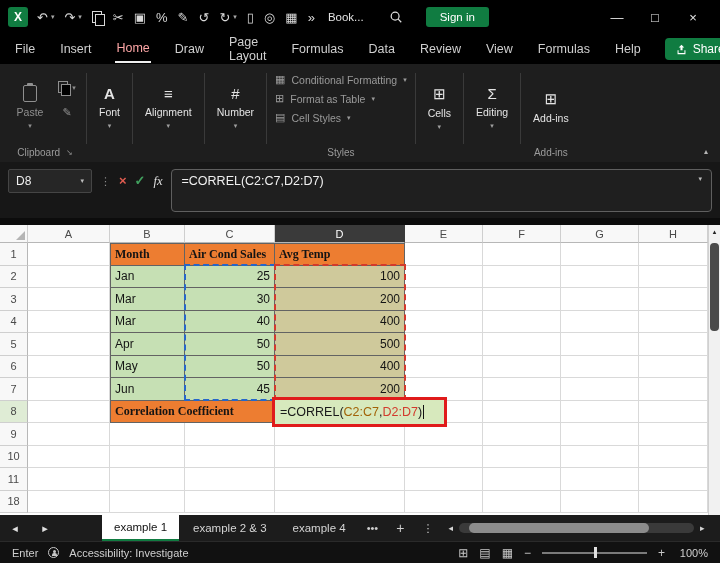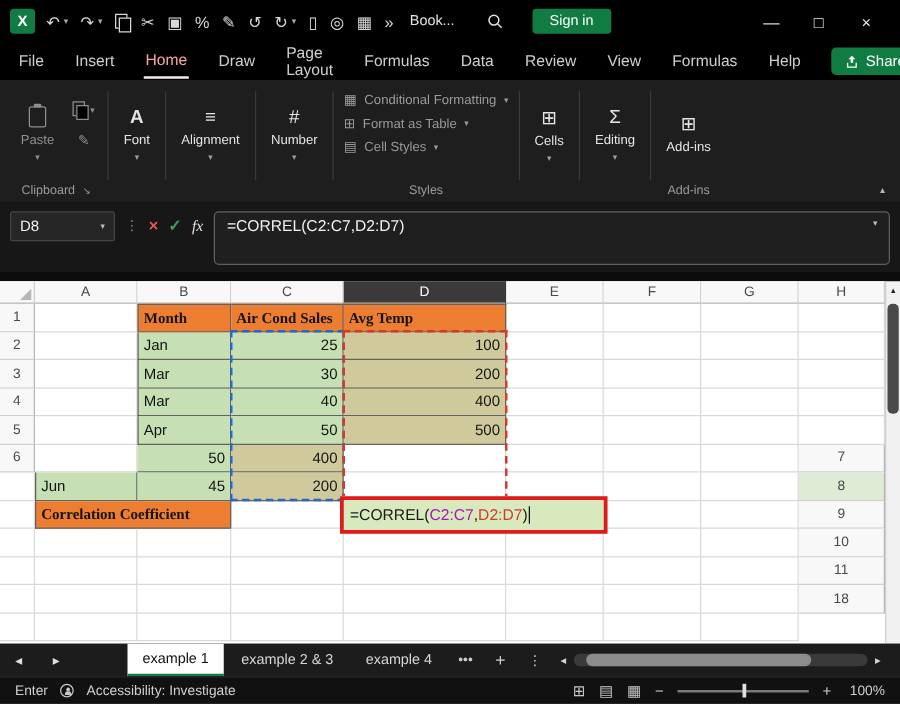--- a/index.html
+++ b/index.html
@@ -92,24 +92,24 @@
   .g { background:#C6E0B4; }
   .k { background:#CFC99B; }
   .n { justify-content:flex-end; }
   .b { font-weight:bold;font-family:Liberation Serif, serif; }
   .span2 { grid-column: span 2; }
 
   .ants-blue { position:absolute; left:184px; top:39px; width:92px; height:137px;
                border:2px dashed #2667C9; pointer-events:none; }
   .ants-red  { position:absolute; left:274px; top:39px; width:132px; height:137px;
                border:2px dashed #D23A2C; pointer-events:none; }
-  .edit-box { position:absolute; left:272px; top:172px; width:214px; height:30px;
+  .edit-box { position:absolute; left:272px; top:172px; width:175px; height:30px;
               border:3px solid #E01B1B; background:#D7E9BD; display:flex; align-items:center;
               padding-left:5px; font-size:12.5px; white-space:nowrap; }
-  .f-black { color:#1a1a1a; } .f-blue { color:#a21caf; } .f-red { color:#D23A2C; }
+  .f-black { color:#1a1a1a; } .f-blue { color:#a16207; } .f-red { color:#D23A2C; }
   .caret { display:inline-block; width:1px; height:14px; background:#111; margin-left:1px; }
 
   
   .vscroll { position:absolute; top:225px; right:0; width:12px; height:290px; background:#f1f1f1; border-left:1px solid #d0d0d0; }
   .vscroll .arrow { display:block; text-align:center; font-size:7px; color:#222; padding-top:3px; }
   .vthumb { position:absolute; top:18px; left:1px; width:9px; height:88px; background:#4a4a4a; border-radius:4px; }
 
   
   .tabbar { position:absolute; top:515px; left:0; right:0; height:26px; background:#1c1c1c;
             display:flex; align-items:stretch; color:#d5d5d5; }
@@ -371,20 +371,21 @@
       <div class="c t bl g">Apr</div>
       <div class="c t g n">50</div>
       <div class="c t k n">500</div>
       <div class="c"></div>
         <div class="c"></div>
         <div class="c"></div>
         <div class="c"></div>
 
       <div class="rh">6</div>
       <div class="c"></div>
+      <div class="c t bl g">May</div>
       <div class="c t g n">50</div>
       <div class="c t k n">400</div>
       <div class="c"></div>
         <div class="c"></div>
         <div class="c"></div>
         <div class="c"></div>
 
       <div class="rh">7</div>
       <div class="c"></div>
       <div class="c t bl g">Jun</div>

